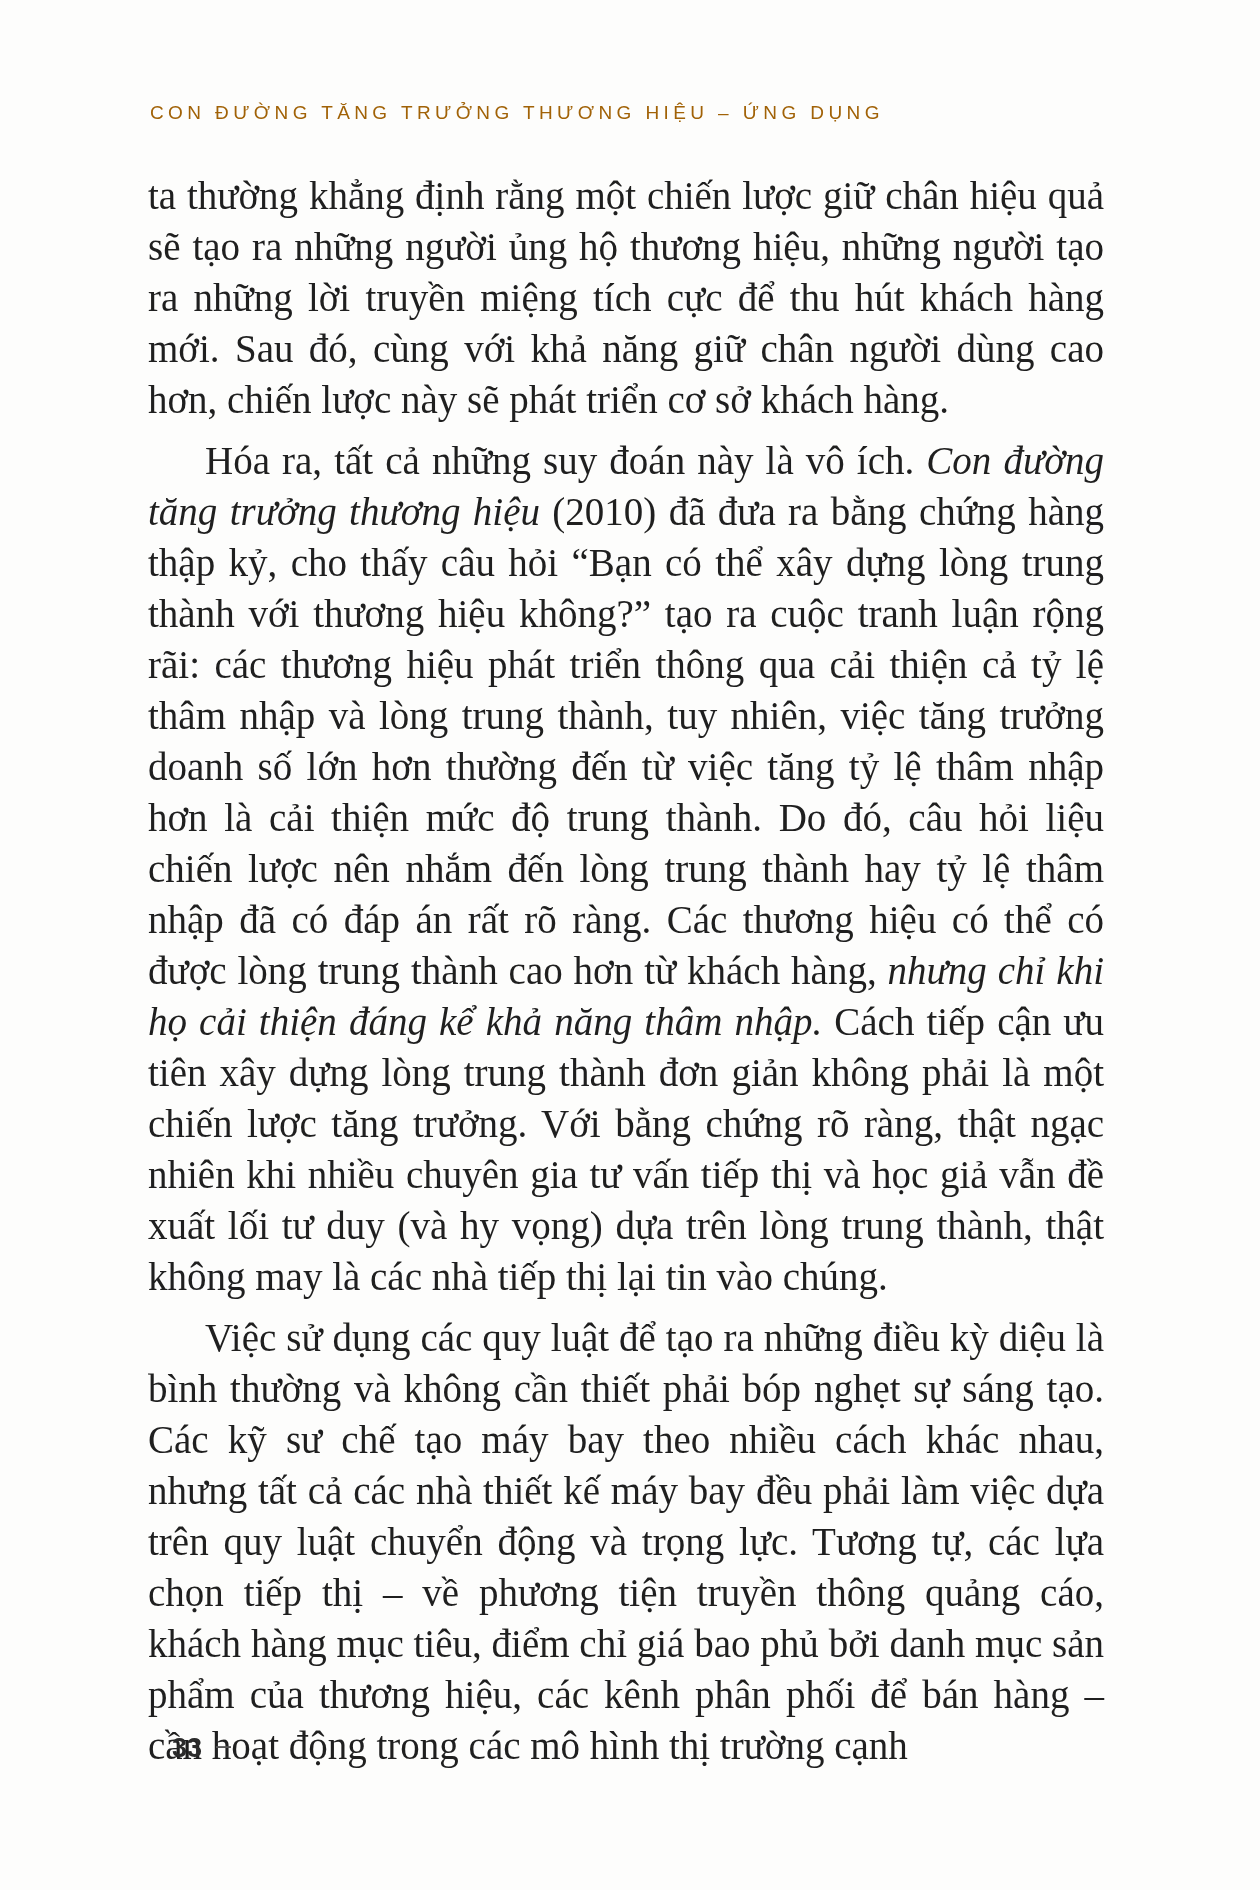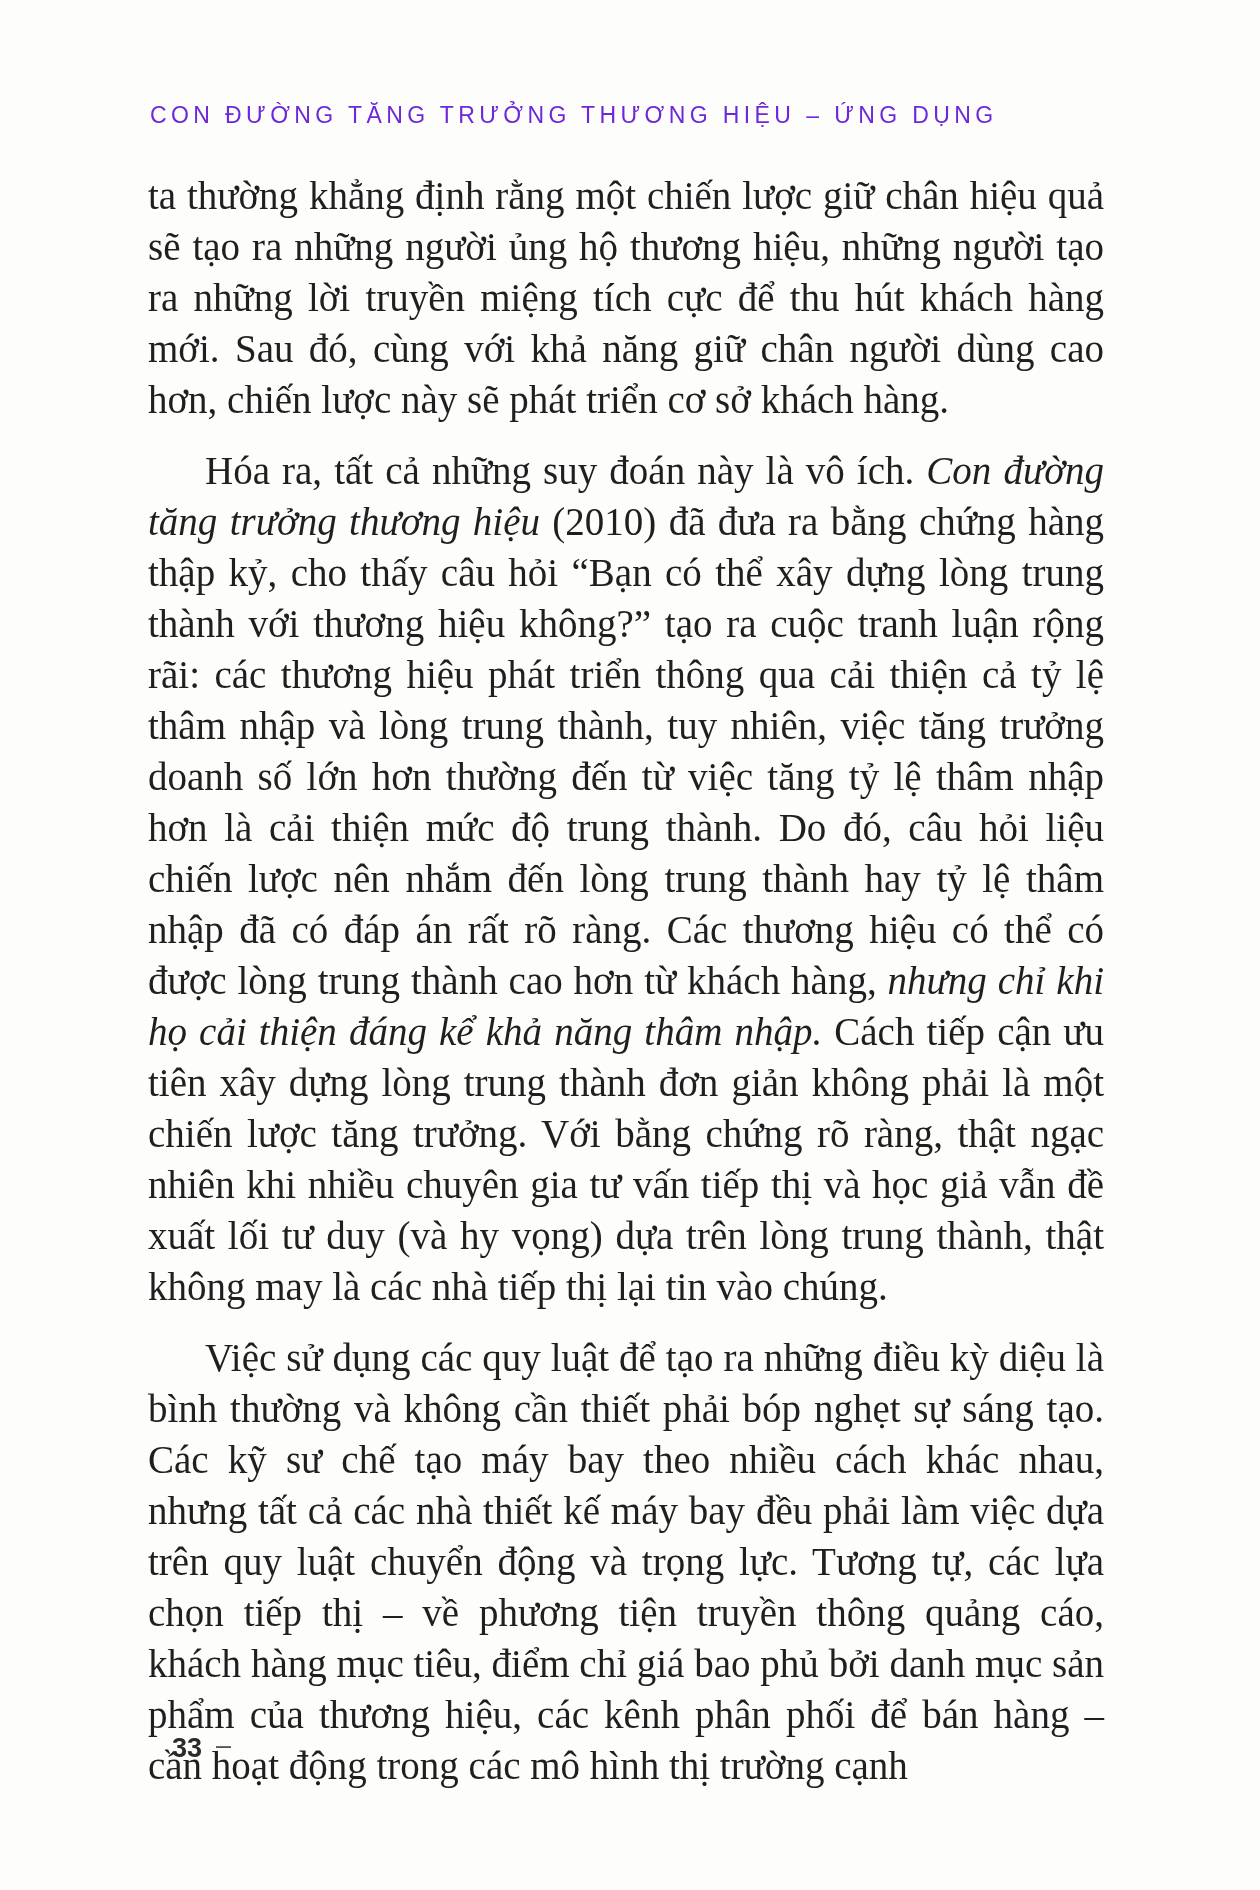--- a/index.html
+++ b/index.html
@@ -14,43 +14,43 @@
     margin: 0 auto;
     background: #fdfdfc;
     overflow: hidden;
     color: #1f1f1f;
   }
   .running-header {
     position: absolute;
     left: 150px;
     top: 102px;
     font-family: "Liberation Sans", sans-serif;
-    font-size: 23px;
+    font-size: 19px;
     font-weight: 400;
     letter-spacing: 4.4px;
-    color: #6d28d9;
+    color: #a16207;
     white-space: nowrap;
   }
   .body-text {
     position: absolute;
     left: 148px;
     top: 170px;
     width: 956px;
     font-family: "Liberation Serif", "DejaVu Serif", serif;
     font-size: 39px;
     line-height: 51px;
     text-align: justify;
     color: #1f1f1f;
   }
   .body-text p.para {
     margin: 0;
     padding: 0;
   }
   .body-text p.para + p.para {
-    margin-top: 20px;
+    margin-top: 10px;
   }
   .body-text p.para.indent {
     text-indent: 57px;
   }
   .body-text em {
     font-style: italic;
   }
   .page-footer {
     position: absolute;
     left: 172px;

